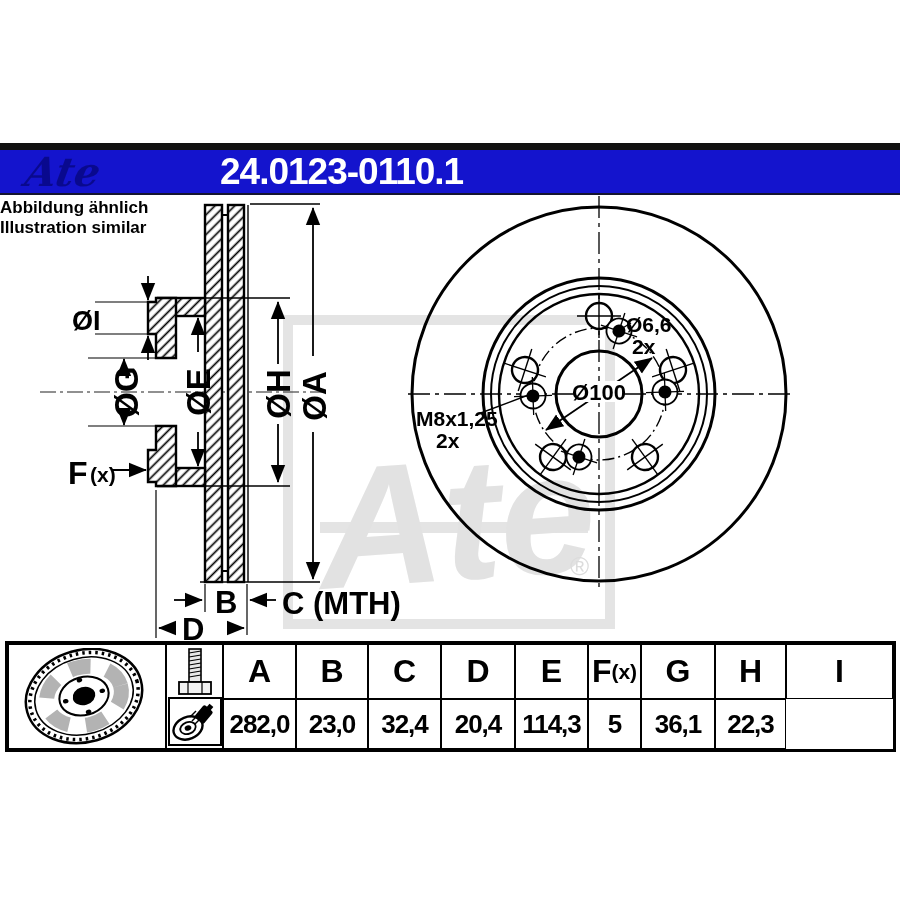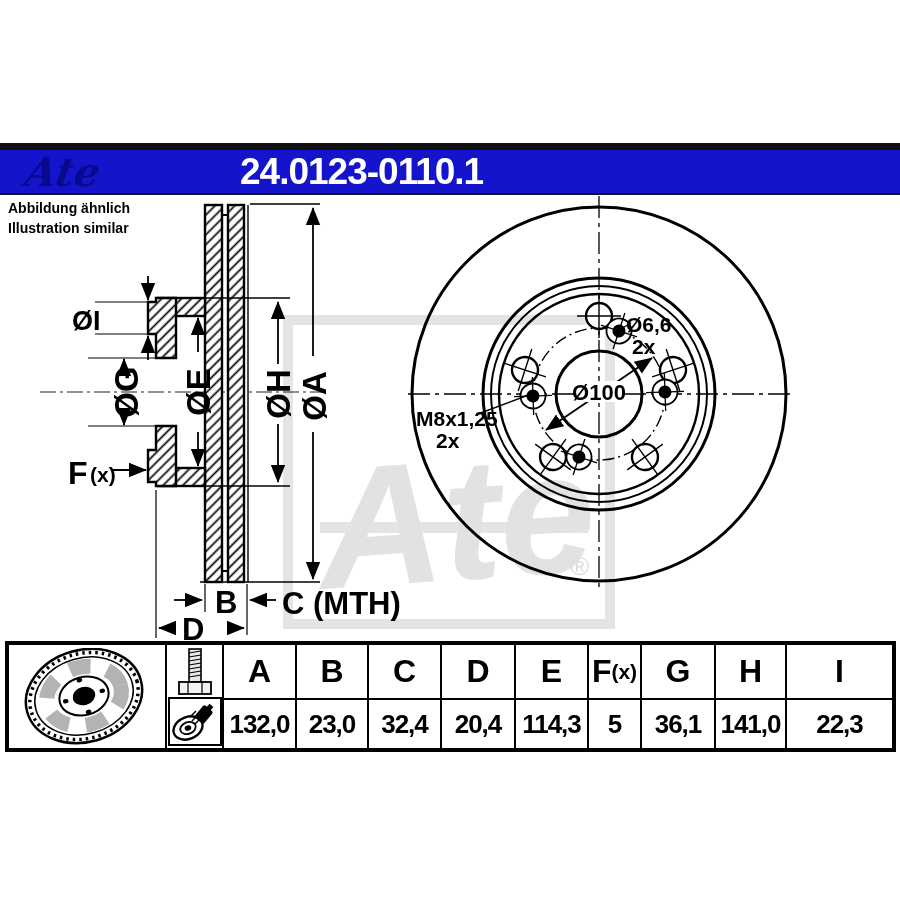--- a/index.html
+++ b/index.html
@@ -2,25 +2,25 @@
 <html><head>
 <meta charset="utf-8">
 <style>
   html,body{margin:0;padding:0;background:#fff;}
   #stage{position:relative;width:900px;height:900px;background:#fff;overflow:hidden;
          font-family:"Liberation Sans",sans-serif;}
   
   .topline{position:absolute;left:0;top:143px;width:900px;height:7px;background:#111;}
   .bar{position:absolute;left:0;top:150px;width:900px;height:43px;background:#1414cd;
        border-bottom:2px solid #141430;}
-  .bar .pn{position:absolute;left:240px;top:1px;color:#fff;font-size:37px;font-weight:bold;letter-spacing:-1px;}
+  .bar .pn{position:absolute;left:220px;top:1px;color:#fff;font-size:37px;font-weight:bold;letter-spacing:-1px;}
   .bar .an{position:absolute;left:556px;top:1px;color:#fff;font-size:37px;font-weight:bold;letter-spacing:-1px;}
   .bar .barlogo{position:absolute;left:26px;top:-2px;color:#000050;opacity:.5;font-family:"DejaVu Serif",serif;
        font-style:italic;font-weight:bold;font-size:40px;transform:skewX(-10deg);}
-  .note{position:absolute;left:8px;top:198px;font-size:14px;font-weight:bold;color:#000;line-height:20px;white-space:pre;}
+  .note{position:absolute;left:0;top:198px;font-size:17px;font-weight:bold;color:#000;line-height:20px;white-space:pre;}
   svg text{font-family:"Liberation Sans",sans-serif;}
   
   .dimtable{position:absolute;left:5px;top:641px;width:885px;height:105px;border:3px solid #000;
     display:grid;grid-template-columns:158px 57px 73px 72px 73px 74px 73px 53px 74px 71px 1fr;
     grid-template-rows:55px 1fr;background:#fff;}
   .cell{border:1.5px solid #000;display:flex;align-items:center;justify-content:center;overflow:hidden;}
   .hcell{font-size:32px;font-weight:bold;}
   .vcell{font-size:26px;font-weight:bold;letter-spacing:-1px;}
   .span2{grid-row:1/3;}
   .iconcol{border:1.5px solid #000;display:flex;flex-direction:column;align-items:center;justify-content:space-between;padding:2px 1px;}
@@ -260,23 +260,22 @@
     <div class="cell hcell">D</div>
     <div class="cell hcell">E</div>
     <div class="cell hcell">
         <span>F</span>
         <span class="fsub">(x)</span>
       </div>
     <div class="cell hcell">G</div>
     <div class="cell hcell">H</div>
     <div class="cell hcell">I</div>
 
-    <div class="cell vcell">132,0</div>
+    <div class="cell vcell">282,0</div>
     <div class="cell vcell">23,0</div>
     <div class="cell vcell">32,4</div>
     <div class="cell vcell">20,4</div>
     <div class="cell vcell">114,3</div>
     <div class="cell vcell">5</div>
     <div class="cell vcell">36,1</div>
-    <div class="cell vcell">141,0</div>
     <div class="cell vcell">22,3</div>
   </div>
 </div>
 
 </body></html>

